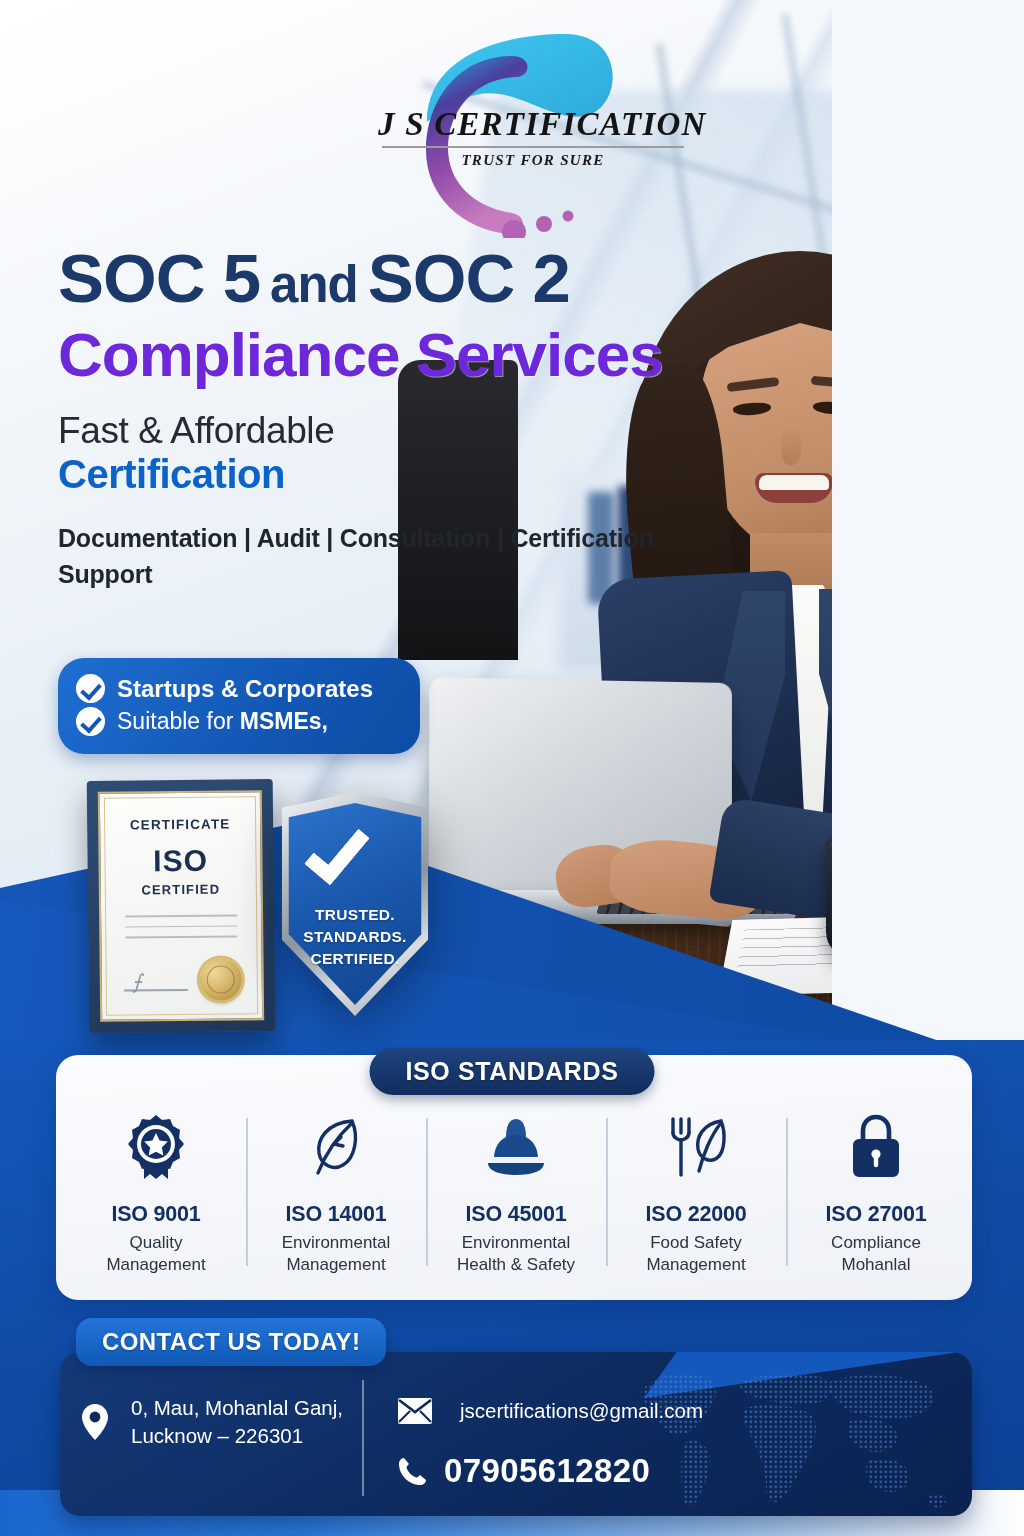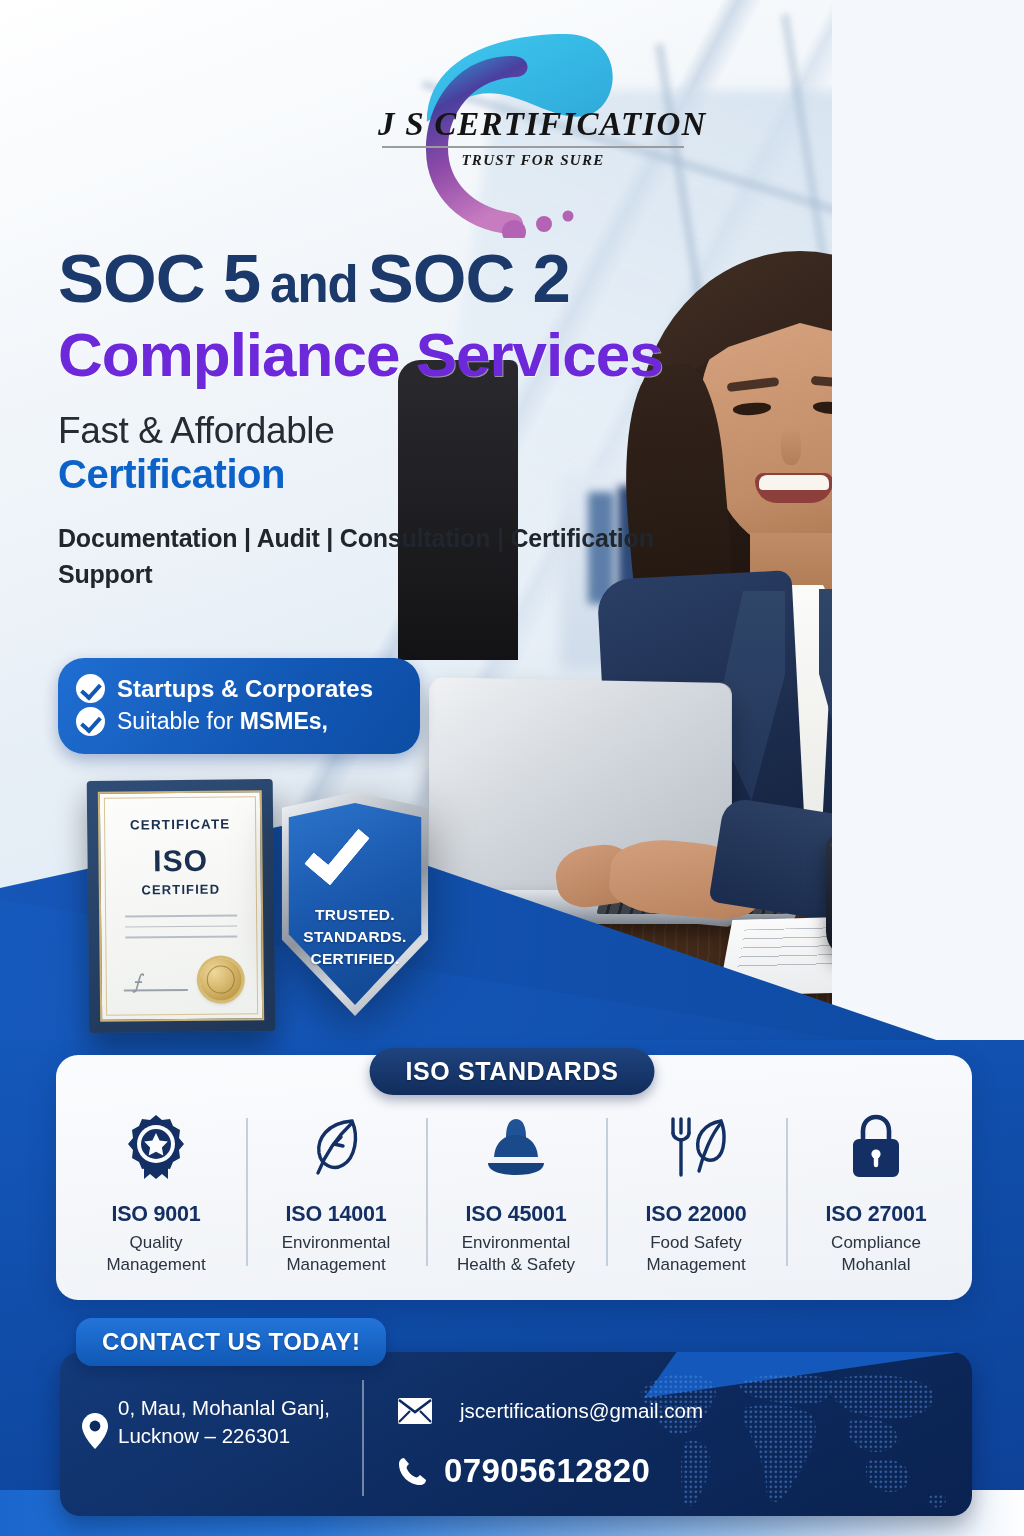--- a/index.html
+++ b/index.html
@@ -401,21 +401,21 @@
     opacity:.55;
   }
   .contact-pill {
     position:absolute; left:76px; top:1318px; padding:10px 26px;
     background:linear-gradient(180deg,#2374da,#1059b5);
     border-radius:16px; color:#fff; font-size:24px; font-weight:bold;
     letter-spacing:.4px; z-index:5;
     box-shadow:0 5px 12px rgba(5,30,80,.35);
     text-shadow:0 1px 2px rgba(0,0,0,.3);
   }
-  .c-addr { position:absolute; left:82px; top:1394px; display:flex; gap:10px; align-items:flex-end; }
+  .c-addr { position:absolute; left:82px; top:1394px; display:flex; gap:23px; align-items:center; }
   .c-addr-txt { color:#fff; font-size:20.5px; line-height:1.35; }
   .c-divider { position:absolute; left:362px; top:1380px; width:1.5px; height:116px; background:rgba(255,255,255,.42); }
   .c-email { position:absolute; left:398px; top:1398px; display:flex; gap:28px; align-items:center; }
   .c-email-txt { color:#fff; font-size:20.5px; }
   .c-phone { position:absolute; left:398px; top:1452px; display:flex; gap:16px; align-items:center; }
   .c-phone-txt { color:#fff; font-size:33px; font-weight:bold; letter-spacing:.4px; }
   .ico-w { flex:0 0 auto; display:flex; align-items:center; justify-content:center; }
 </style>
 </head>
 <body>

